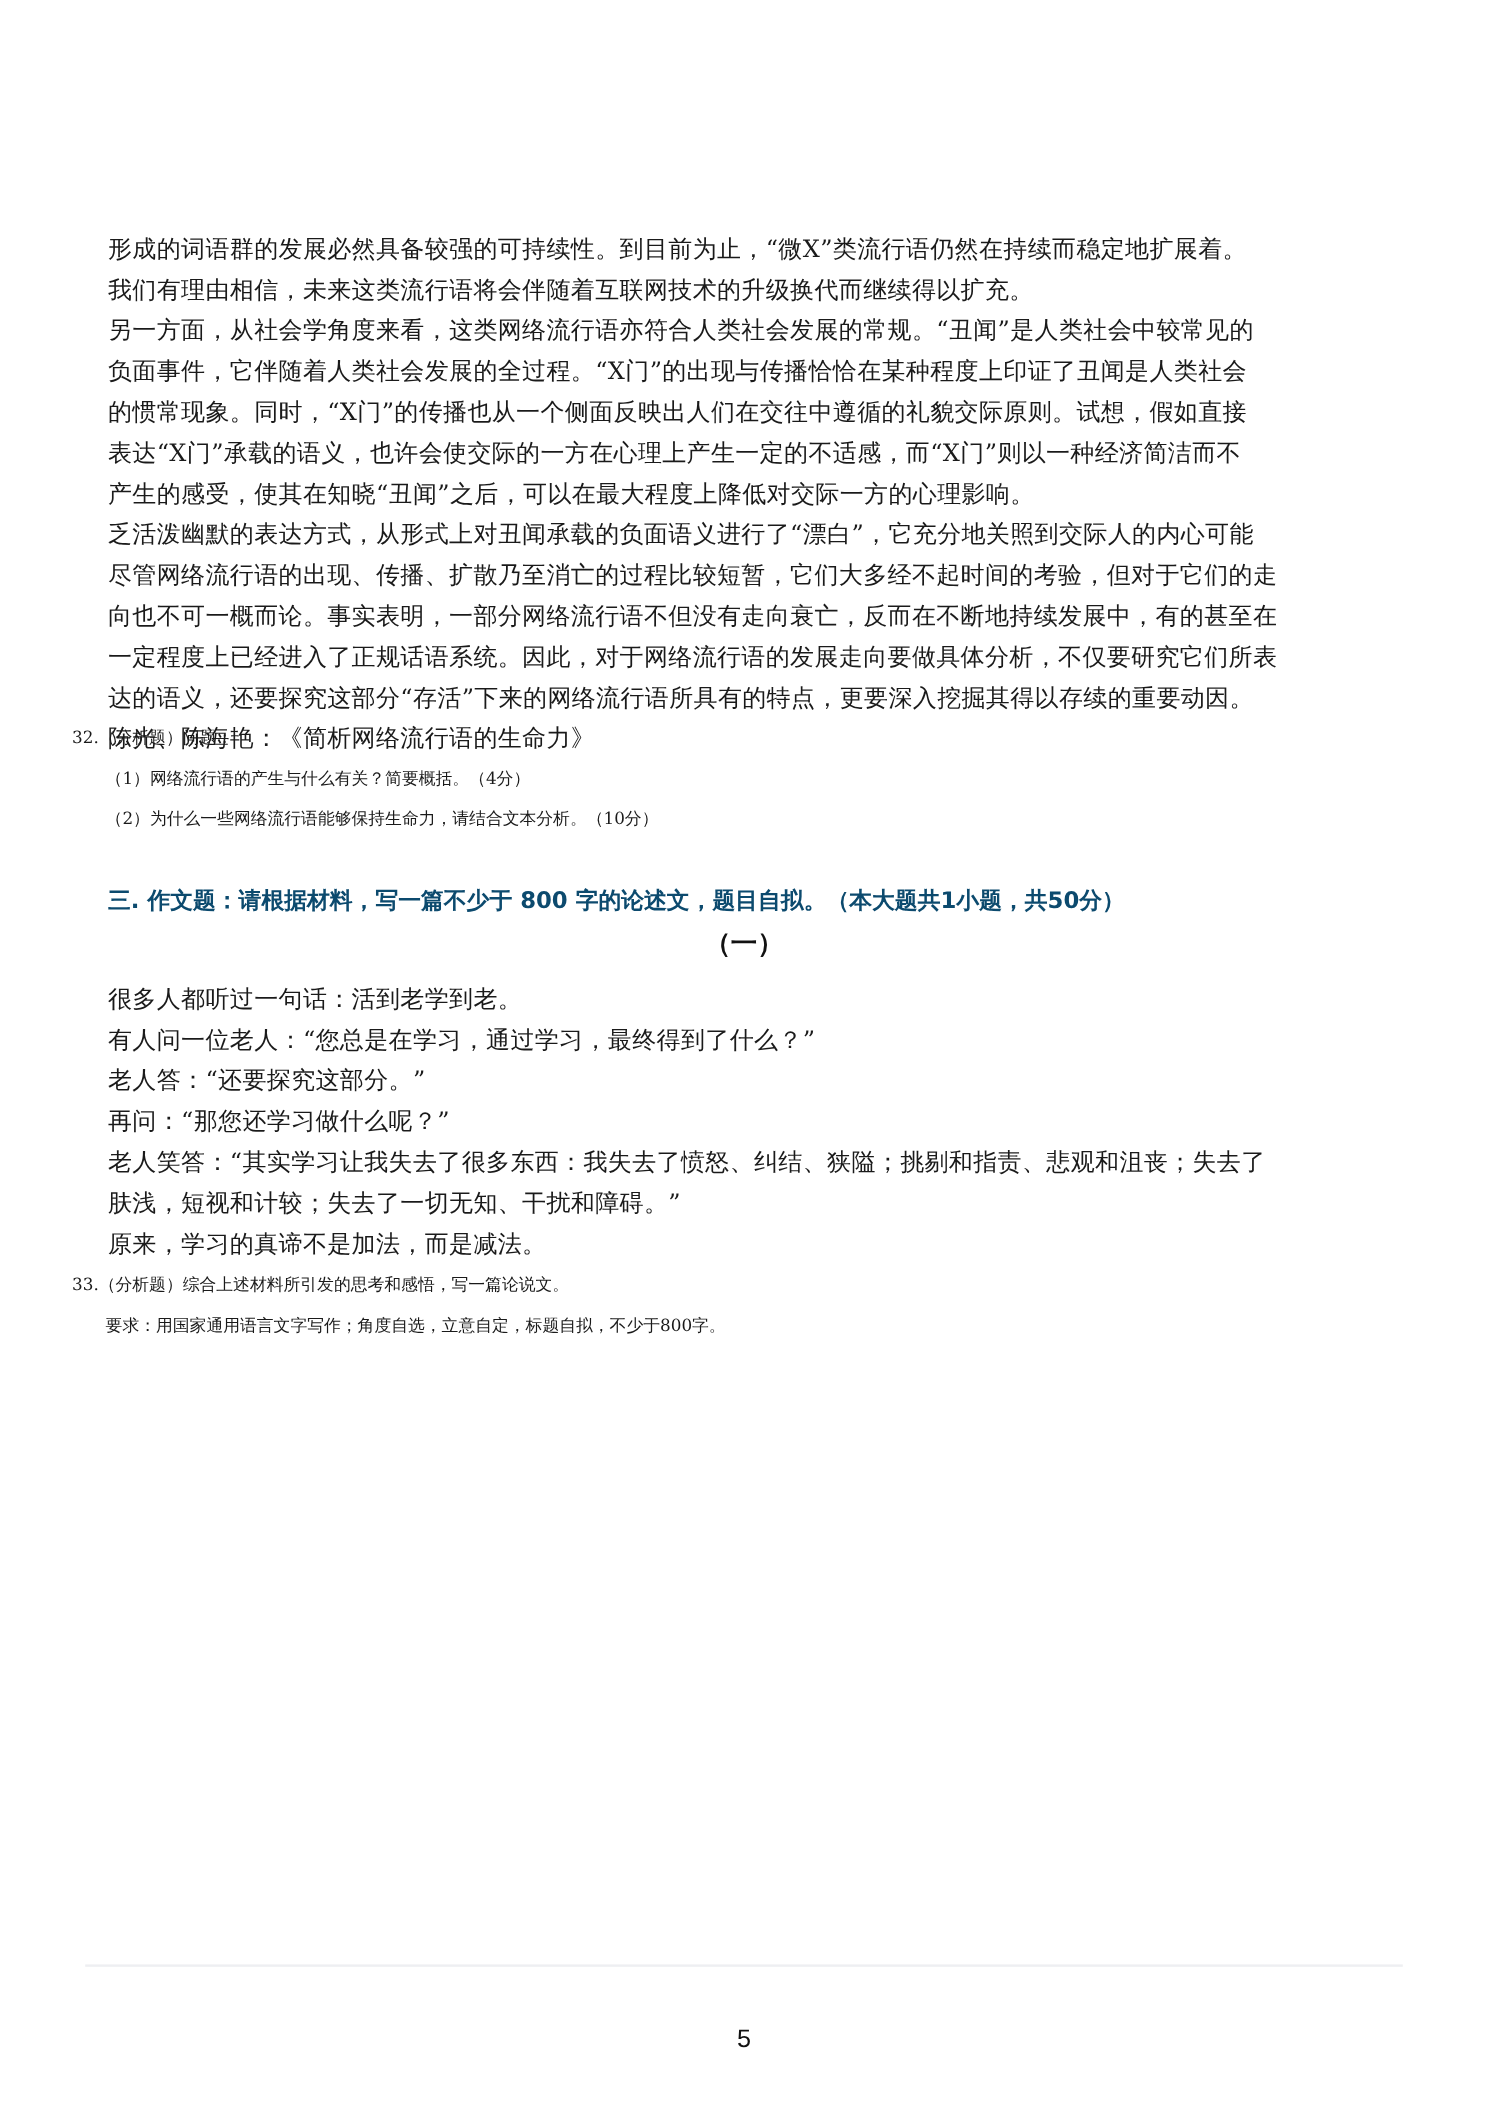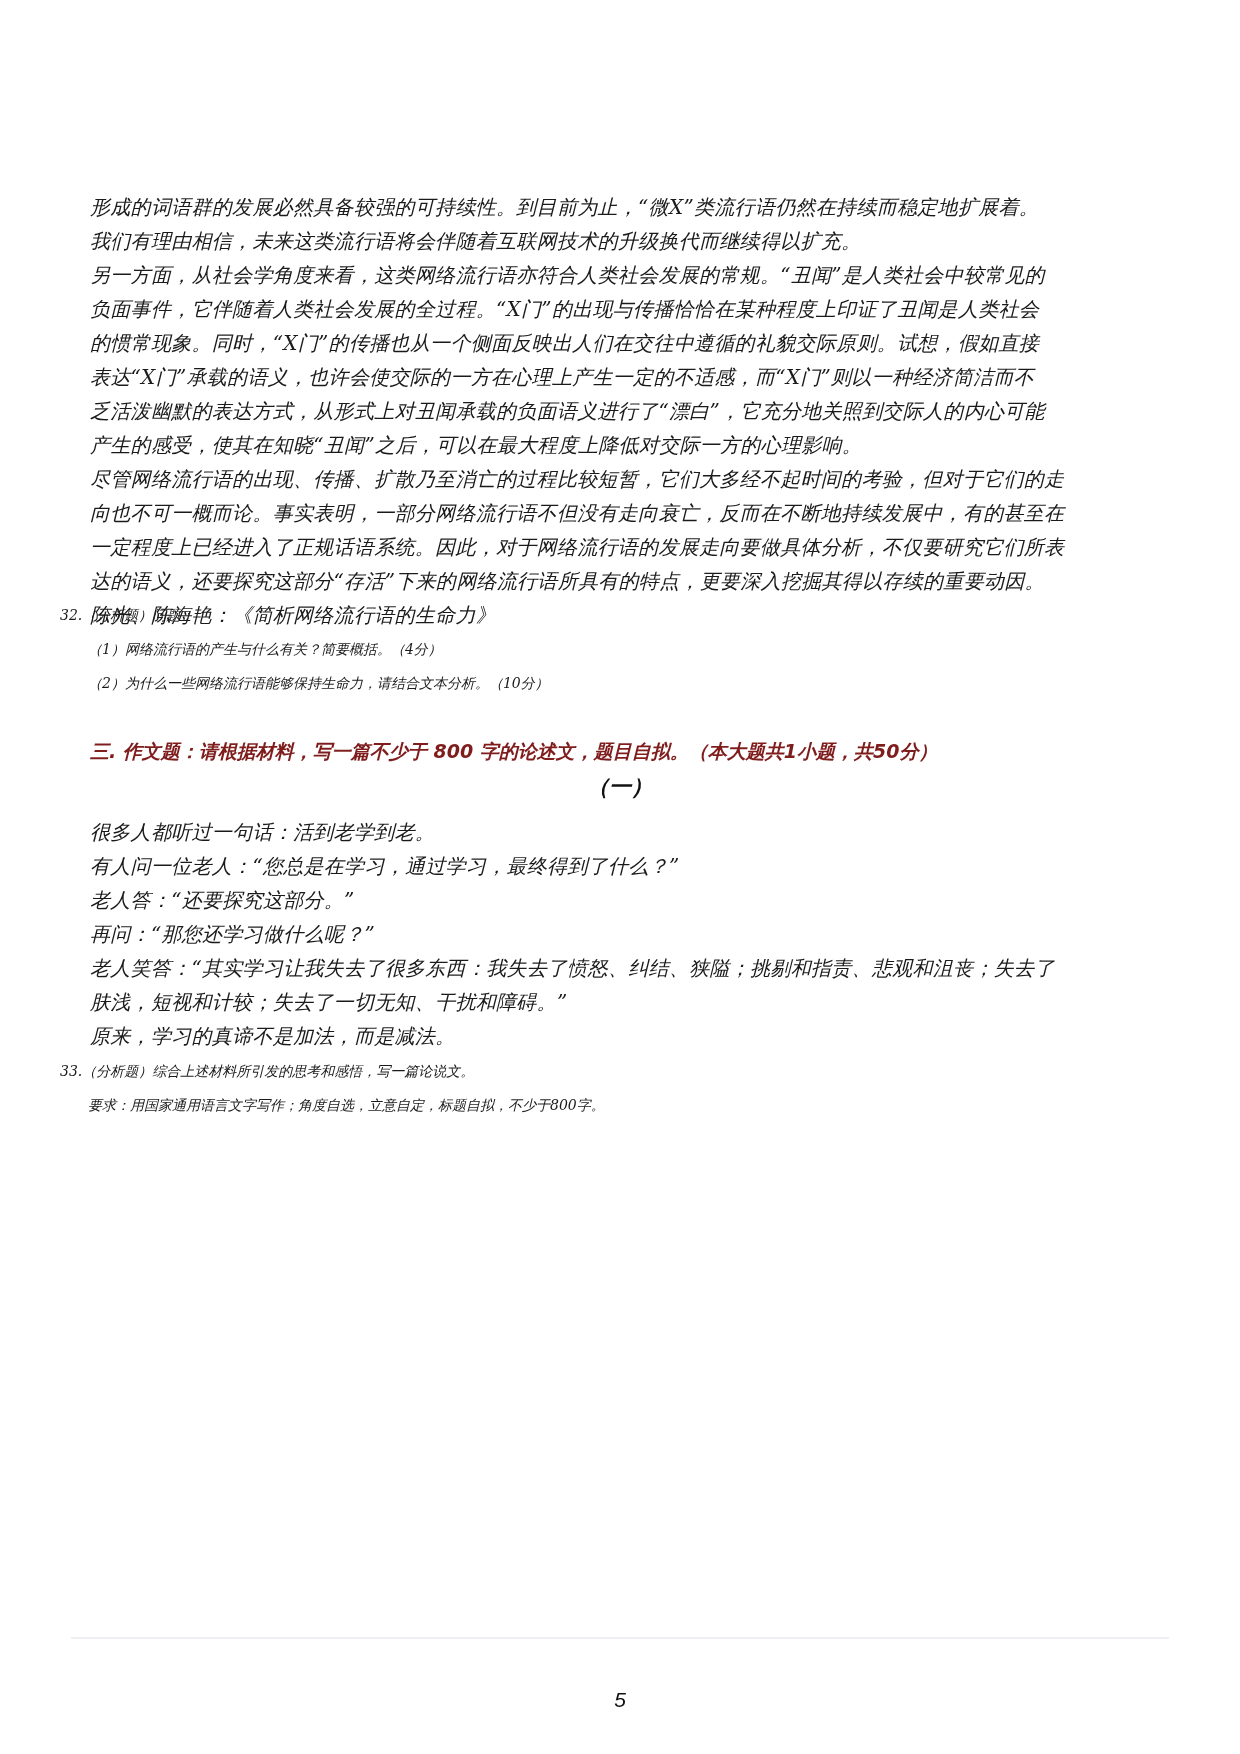--- a/index.html
+++ b/index.html
@@ -14,21 +14,20 @@
       overflow: hidden;
       font-family: "DejaVu Serif", "Liberation Serif", serif;
       color: #1a1a1a;
     }
     .page {
       position: absolute;
       left: 0;
       top: 0;
       width: 1076px;
       height: 1754px;
-      font-style: italic;
     }
     .passage {
       position: absolute;
       left: 90px;
       top: 190px;
       width: 1060px;
     }
     .line {
       font-size: 20px;
       line-height: 34px;
@@ -55,21 +54,21 @@
       padding-left: 28px;
     }
     .section-heading {
       position: absolute;
       left: 90px;
       top: 736px;
       font-family: "DejaVu Sans", "Liberation Sans", sans-serif;
       font-weight: bold;
       font-size: 19px;
       line-height: 30px;
-      color: #7f1d1d;
+      color: #0c4a6e;
       white-space: nowrap;
     }
     .sub-heading {
       position: absolute;
       left: 0;
       width: 1240px;
       top: 770px;
       text-align: center;
       font-family: "DejaVu Sans", "Liberation Sans", sans-serif;
       font-weight: bold;
@@ -107,22 +106,22 @@
 
 <div class="page">
 
   <div class="passage">
     <div class="line">形成的词语群的发展必然具备较强的可持续性。到目前为止，“微X”类流行语仍然在持续而稳定地扩展着。</div>
     <div class="line">我们有理由相信，未来这类流行语将会伴随着互联网技术的升级换代而继续得以扩充。</div>
     <div class="line">另一方面，从社会学角度来看，这类网络流行语亦符合人类社会发展的常规。“丑闻”是人类社会中较常见的</div>
     <div class="line">负面事件，它伴随着人类社会发展的全过程。“X门”的出现与传播恰恰在某种程度上印证了丑闻是人类社会</div>
     <div class="line">的惯常现象。同时，“X门”的传播也从一个侧面反映出人们在交往中遵循的礼貌交际原则。试想，假如直接</div>
     <div class="line">表达“X门”承载的语义，也许会使交际的一方在心理上产生一定的不适感，而“X门”则以一种经济简洁而不</div>
+    <div class="line">产生的感受，使其在知晓“丑闻”之后，可以在最大程度上降低对交际一方的心理影响。</div>
     <div class="line">乏活泼幽默的表达方式，从形式上对丑闻承载的负面语义进行了“漂白”，它充分地关照到交际人的内心可能</div>
-    <div class="line">产生的感受，使其在知晓“丑闻”之后，可以在最大程度上降低对交际一方的心理影响。</div>
     <div class="line">尽管网络流行语的出现、传播、扩散乃至消亡的过程比较短暂，它们大多经不起时间的考验，但对于它们的走</div>
     <div class="line">向也不可一概而论。事实表明，一部分网络流行语不但没有走向衰亡，反而在不断地持续发展中，有的甚至在</div>
     <div class="line">一定程度上已经进入了正规话语系统。因此，对于网络流行语的发展走向要做具体分析，不仅要研究它们所表</div>
     <div class="line">达的语义，还要探究这部分“存活”下来的网络流行语所具有的特点，更要深入挖掘其得以存续的重要动因。</div>
     <div class="line right">陈光、陈海艳：《简析网络流行语的生命力》</div>
   </div>
 
   <div class="qblock" style="top:598px;">
     <div class="qline">32.（分析题）问题：</div>
     <div class="qline indent">（1）网络流行语的产生与什么有关？简要概括。（4分）</div>

